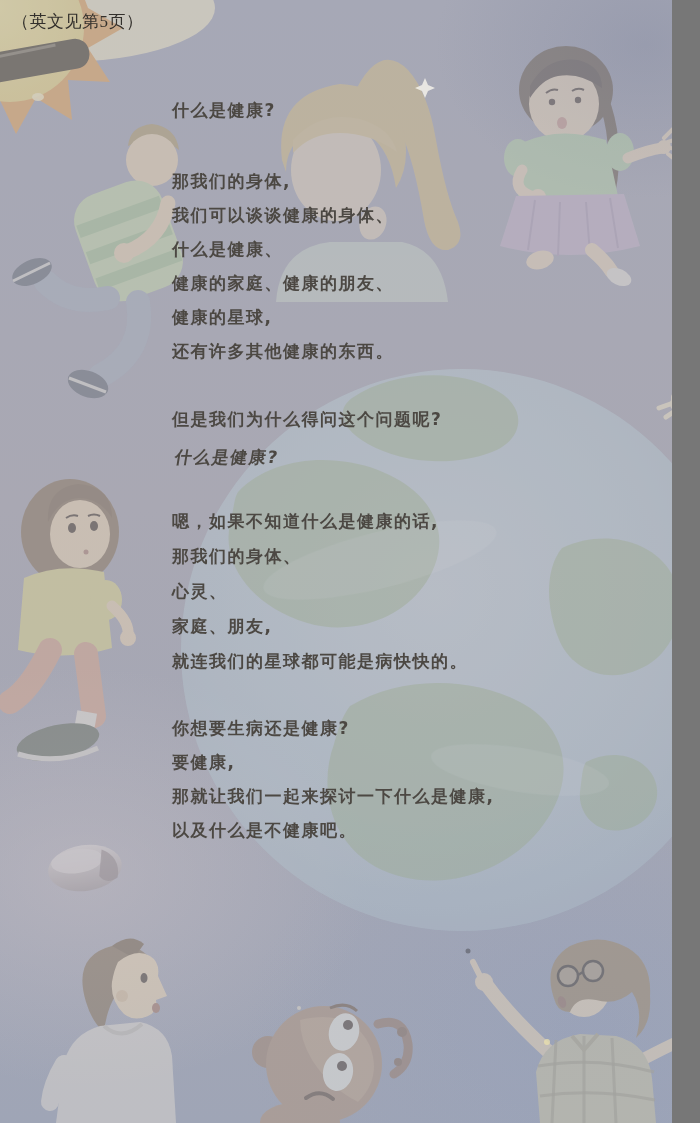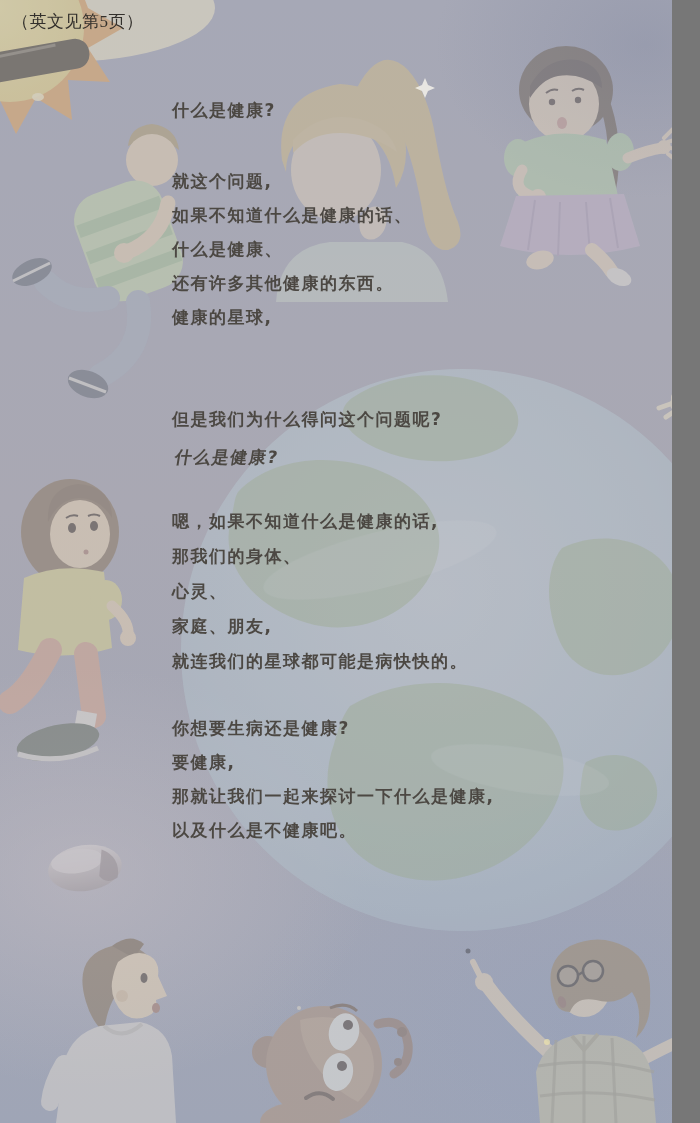--- a/index.html
+++ b/index.html
@@ -220,25 +220,26 @@
     </g>
   </svg>
 
   <div class="note">（英文见第5页）</div>
 
   <div class="para p1">
     <span class="line">什么是健康?</span>
   </div>
 
   <div class="para p2">
-    <span class="line">就这个问题,</span>
-    <span class="line">如果不知道什么是健康的话、</span>
+    <span class="line">那我们的身体,</span>
+    <span class="line">我们可以谈谈健康的身体、</span>
     <span class="line">什么是健康、</span>
+    <span class="line">健康的家庭、健康的朋友、</span>
+    <span class="line">健康的星球,</span>
     <span class="line">还有许多其他健康的东西。</span>
-    <span class="line">健康的星球,</span>
   </div>
 
   <div class="para p3">
     <span class="line">但是我们为什么得问这个问题呢?</span>
     <span class="line oblique">什么是健康?</span>
   </div>
 
   <div class="para p5">
     <span class="line">你想要生病还是健康?</span>
     <span class="line">要健康,</span>

